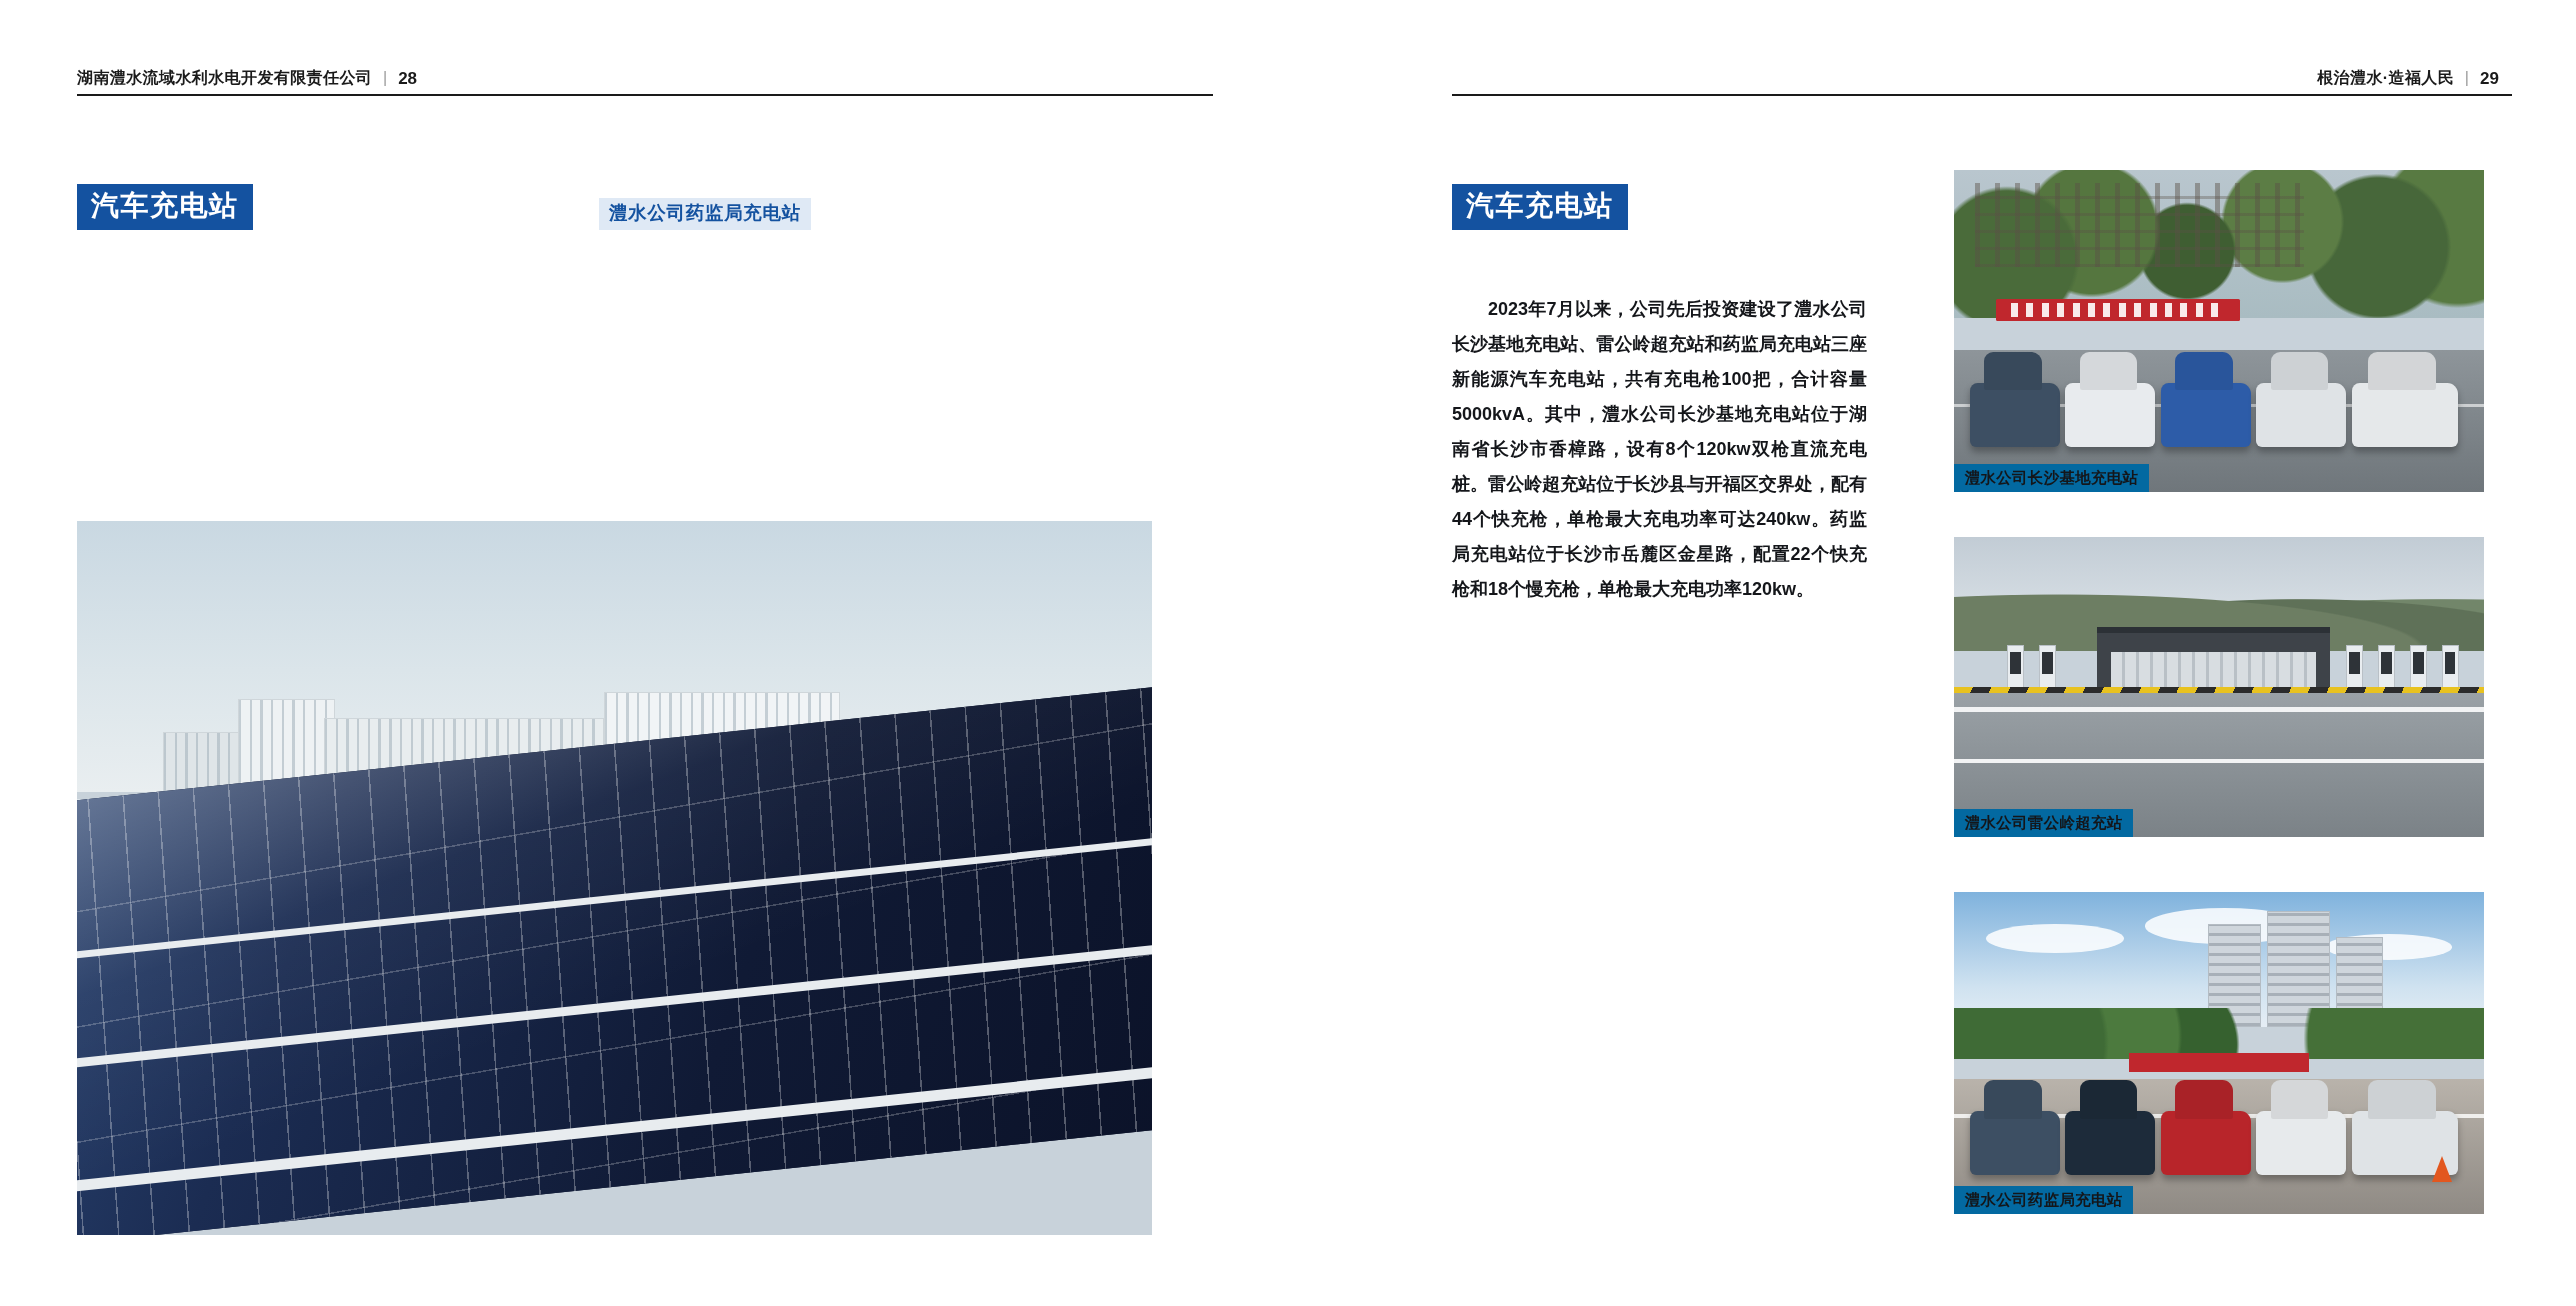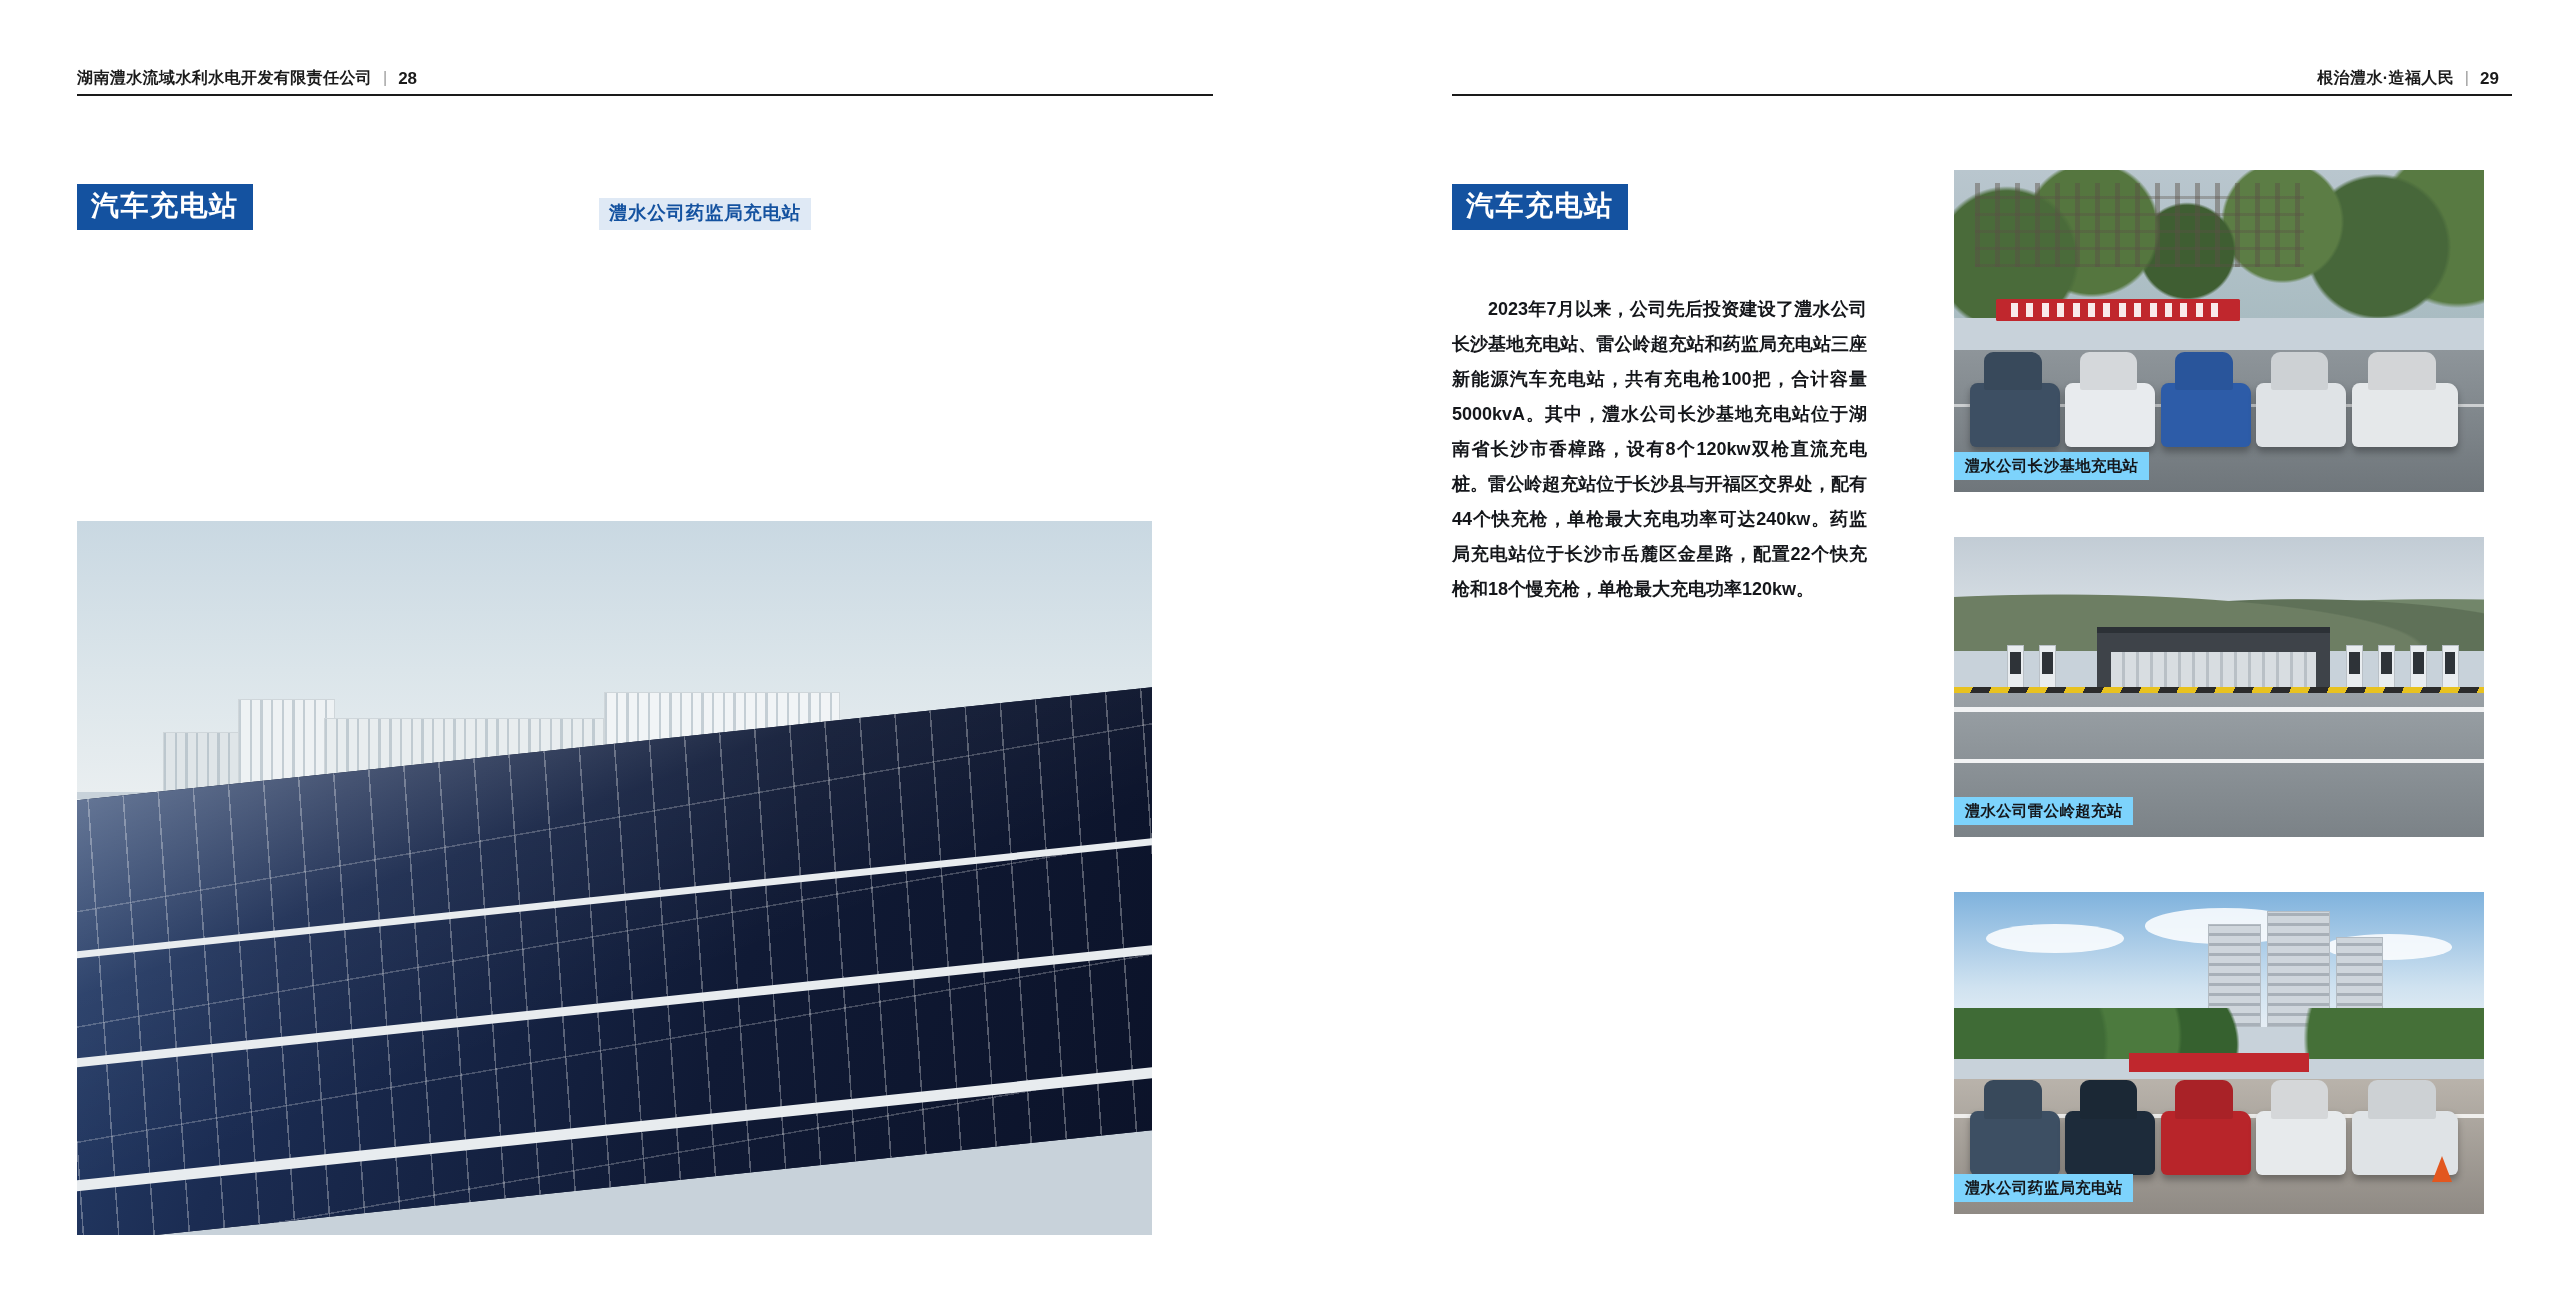--- a/index.html
+++ b/index.html
@@ -196,22 +196,22 @@
     left: 1954px;
     width: 530px;
   }
   .photo-r1 { top: 170px; height: 322px; }
   .photo-r2 { top: 537px; height: 300px; }
   .photo-r3 { top: 892px; height: 322px; }
 
   .caption {
     position: absolute;
     left: 0;
-    bottom: 12px;
-    background: #7dd3fc;
+    bottom: 0;
+    background: #0369a1;
     color: #14161a;
     font-size: 15.4px;
     font-weight: bold;
     padding: 6.1px 10.7px 7px 10.7px;
     line-height: 1;
     white-space: nowrap;
     letter-spacing: 0.4px;
   }
 
   

